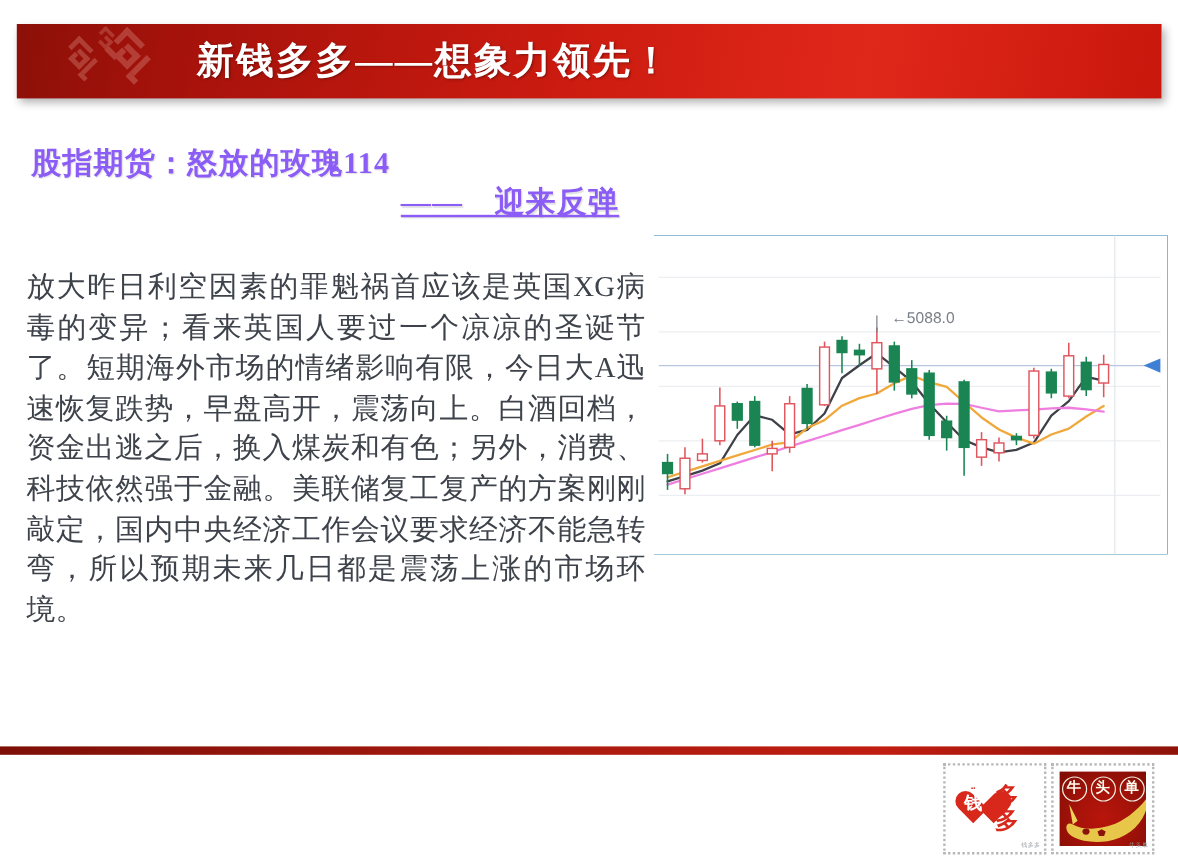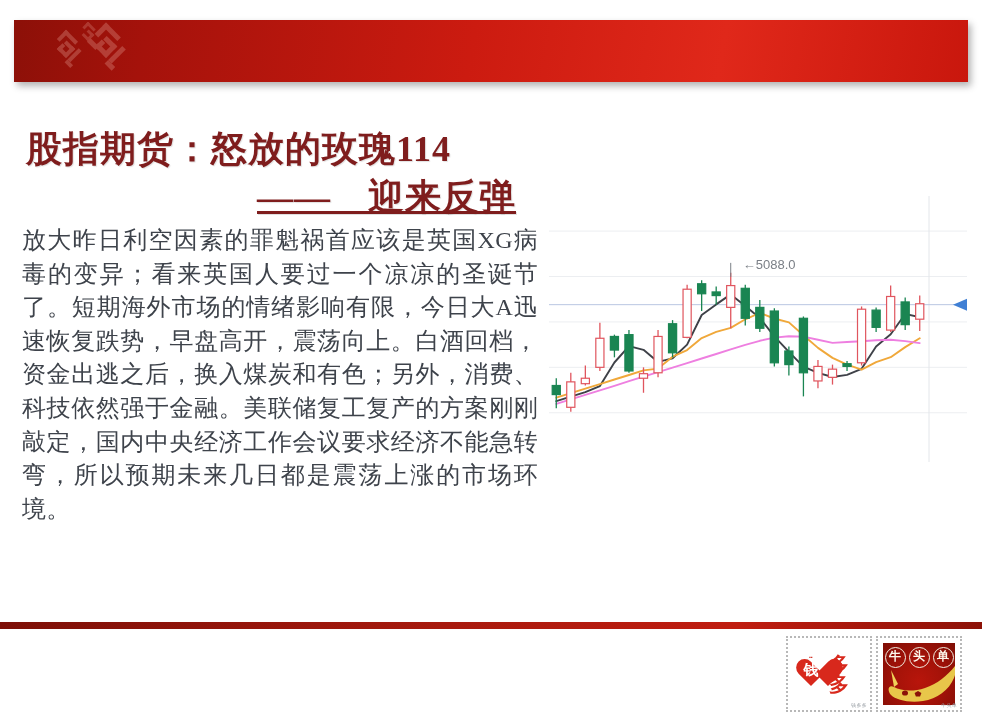--- a/index.html
+++ b/index.html
@@ -25,22 +25,22 @@
   .banner-title{
     position:absolute;left:150px;top:50%;transform:translateY(-50%);
     color:#fff;font-size:31px;font-weight:bold;letter-spacing:2px;
     font-family:"Liberation Serif","DejaVu Serif",serif;
     text-shadow:1px 1px 2px rgba(0,0,0,.35);
     white-space:nowrap;
   }
 
   
   .headline{
-    position:absolute;left:26px;top:126px;width:512px;
-    color:#7f1d1d;font-weight:bold;font-size:36px;line-height:1.33;
+    position:absolute;left:26px;top:120px;width:512px;
+    color:#8b5cf6;font-weight:bold;font-size:25px;line-height:1.33;
     font-family:"Liberation Serif","DejaVu Serif",serif;
     letter-spacing:1px;
     text-shadow:1px 1px 1px rgba(0,0,0,.12);
   }
   .headline .l1{display:block;text-align:left;}
   .headline .l2{display:block;text-align:right;padding-right:22px;text-decoration:underline;}
 
   
   .bodytext{
     position:absolute;left:22px;top:224px;width:516px;
@@ -153,20 +153,21 @@
         </g>
         <g transform="translate(56,11) rotate(45) translate(-9,-9)" opacity=".85">
           <rect x="1" y="1" width="11" height="3"></rect>
           <rect x="1" y="1" width="3" height="8"></rect>
           <rect x="7" y="6" width="8" height="3"></rect>
           <rect x="12" y="6" width="3" height="9"></rect>
           <rect x="6" y="12" width="9" height="3"></rect>
         </g>
       </g>
     </svg>
+    <div class="banner-title">新钱多多——想象力领先！</div>
   </div>
 
   <div class="headline">
     <span class="l1">股指期货：怒放的玫瑰114</span>
     <span class="l2">——　迎来反弹</span>
   </div>
 
   <div class="bodytext">放大昨日利空因素的罪魁祸首应该是英国XG病毒的变异；看来英国人要过一个凉凉的圣诞节了。短期海外市场的情绪影响有限，今日大A迅速恢复跌势，早盘高开，震荡向上。白酒回档，资金出逃之后，换入煤炭和有色；另外，消费、科技依然强于金融。美联储复工复产的方案刚刚敲定，国内中央经济工作会议要求经济不能急转弯，所以预期未来几日都是震荡上涨的市场环境。</div>
 
   <div class="chart-wrap">

